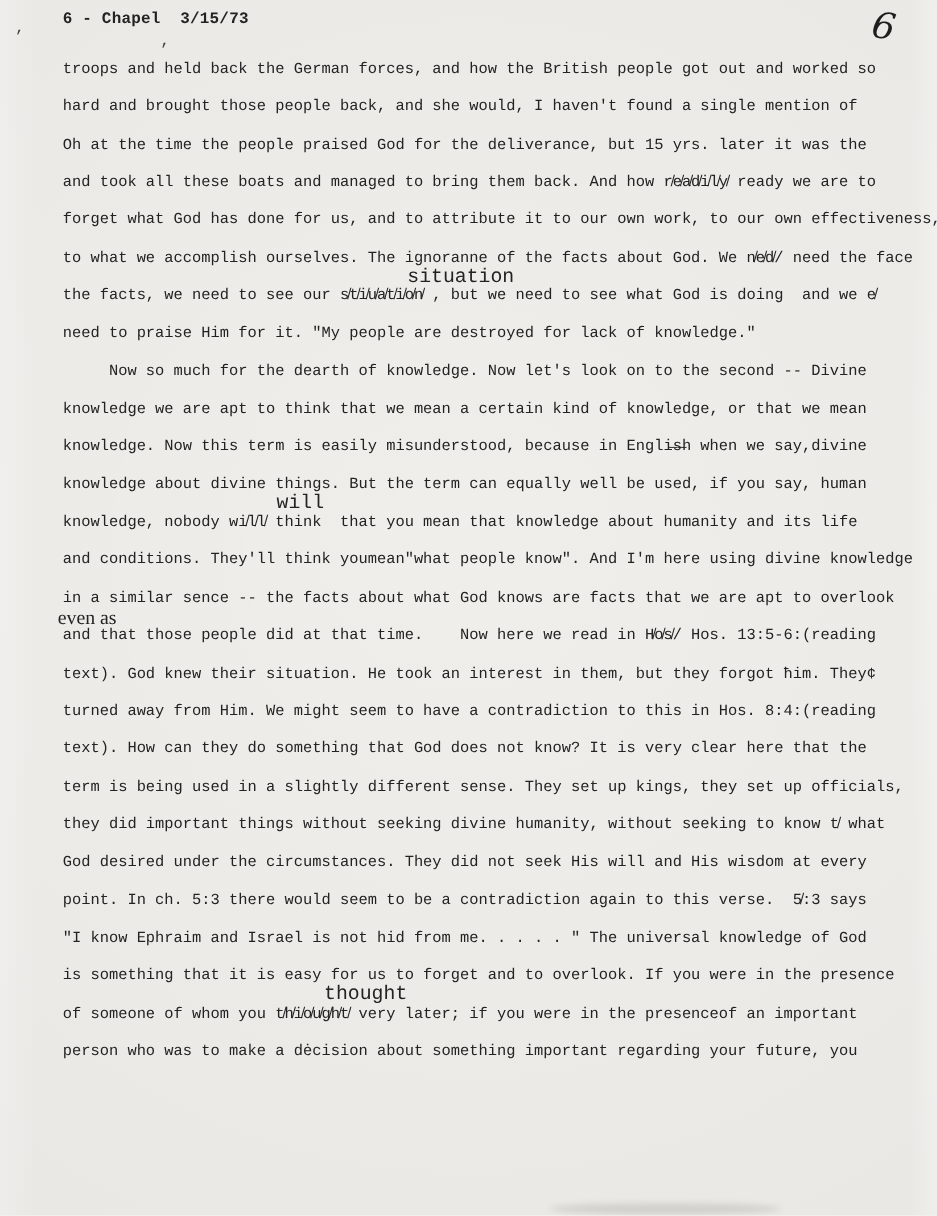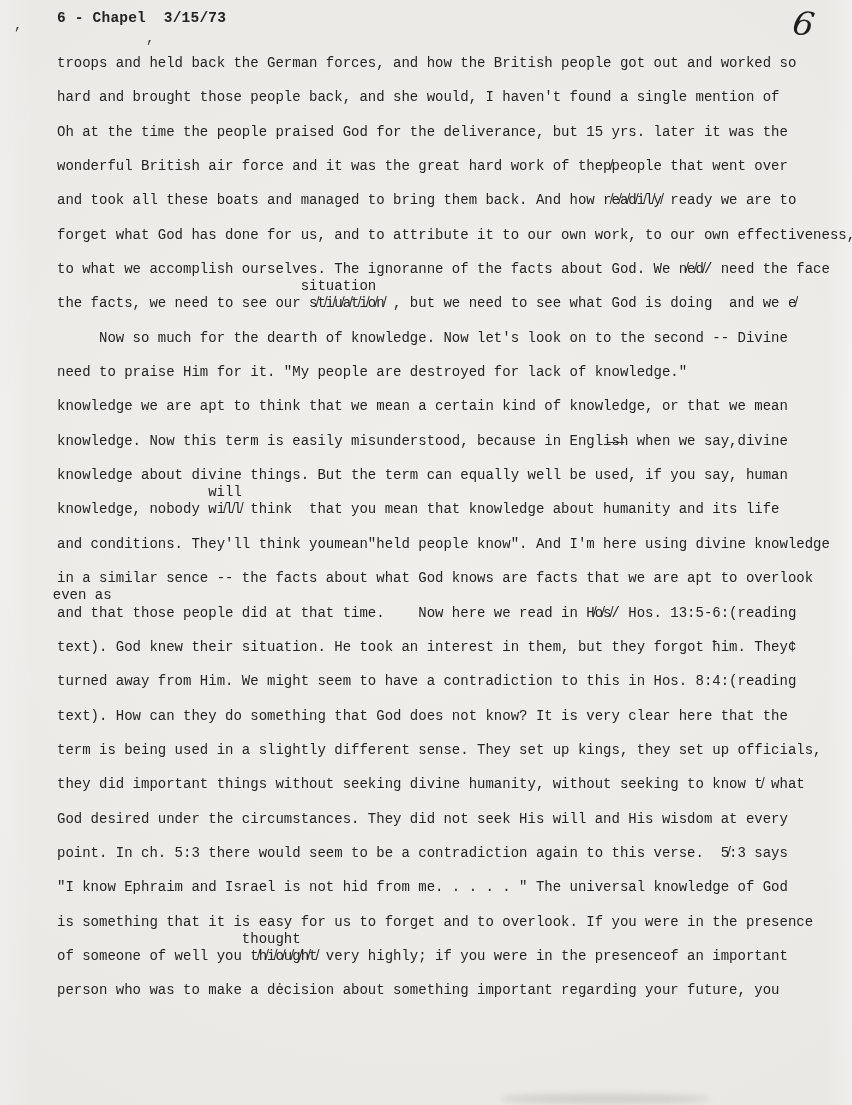--- a/index.html
+++ b/index.html
@@ -49,21 +49,21 @@
   }
   .line{
     position:relative;
     height:34.35px;line-height:34.35px;
     font-size:14px;
     white-space:pre;
     letter-spacing:0px;
   }
   .ins{
     position:absolute;top:-17.2px;
-    line-height:34.35px;font-size:14px;white-space:pre;
+    line-height:34.35px;font-size:18px;white-space:pre;
   }
   .smudge{
     position:absolute;left:500px;top:1094px;width:210px;height:10px;
     background:rgba(120,120,120,0.22);
     filter:blur(3px);
     border-radius:50%;
   }
 </style>
 </head>
 <body>
@@ -75,40 +75,39 @@
 <div class="hand-number">6</div>
 
 <div class="stray-1">’</div>
 
 <div class="stray-2">,</div>
 
 <div class="typed-body" id="typed-body">
     <div class="line"><span>troops and held back the German forces, and how the British people got out and worked so</span></div>
     <div class="line"><span>hard and brought those people back, and she would, I haven't found a single mention of</span></div>
     <div class="line"><span>Oh at the time the people praised God for the deliverance, but 15 yrs. later it was the</span></div>
-    <div class="line"><span>wonderful British air force and it was the great hard work of thep̸people that went over</span></div>
     <div class="line"><span>and took all these boats and managed to bring them back. And how r̸e̸a̸d̸i̸l̸y̸ ready we are to</span></div>
     <div class="line"><span>forget what God has done for us, and to attribute it to our own work, to our own effectiveness,</span></div>
     <div class="line"><span>to what we accomplish ourselves. The ignoranne of the facts about God. We n̸e̸d̸/ need the face</span></div>
     <div class="line"><span>the facts, we need to see our s̸t̸i̸u̸a̸t̸i̸o̸n̸ , but we need to see what God is doing  and we e̸</span><span class="ins" style="left: calc(29ch);">situation</span></div>
+    <div class="line"><span>need to praise Him for it. "My people are destroyed for lack of knowledge."</span></div>
     <div class="line"><span>     Now so much for the dearth of knowledge. Now let's look on to the second -- Divine</span></div>
-    <div class="line"><span>need to praise Him for it. "My people are destroyed for lack of knowledge."</span></div>
     <div class="line"><span>knowledge we are apt to think that we mean a certain kind of knowledge, or that we mean</span></div>
     <div class="line"><span>knowledge. Now this term is easily misunderstood, because in Engli̶s̶h when we say,divine</span></div>
     <div class="line"><span>knowledge about divine things. But the term can equally well be used, if you say, human</span></div>
     <div class="line"><span>knowledge, nobody wi̸l̸l̸ think  that you mean that knowledge about humanity and its life</span><span class="ins" style="left: calc(18ch);">will</span></div>
-    <div class="line"><span>and conditions. They'll think youmean"held people know". And I'm here using divine knowledge</span></div>
+    <div class="line"><span>and conditions. They'll think youmean"what people know". And I'm here using divine knowledge</span></div>
     <div class="line"><span>in a similar sence -- the facts about what God knows are facts that we are apt to overlook</span></div>
-    <div class="line"><span>and that those people did at that time.    Now here we read in H̸o̸s̸/ Hos. 13:5-6:(reading</span><span class="ins" style="left: calc(-0.5ch);">even as</span></div>
+    <div class="line"><span>and that those people did at that time.    Now here we read in H̸o̸s̸/ Hos. 13:5-6:(reading</span><span class="ins" style="left: calc(-0.5ch); font-family: Liberation Serif, serif;">even as</span></div>
     <div class="line"><span>text). God knew their situation. He took an interest in them, but they forgot ħim. They¢</span></div>
     <div class="line"><span>turned away from Him. We might seem to have a contradiction to this in Hos. 8:4:(reading</span></div>
     <div class="line"><span>text). How can they do something that God does not know? It is very clear here that the</span></div>
     <div class="line"><span>term is being used in a slightly different sense. They set up kings, they set up officials,</span></div>
     <div class="line"><span>they did important things without seeking divine humanity, without seeking to know t̸ what</span></div>
     <div class="line"><span>God desired under the circumstances. They did not seek His will and His wisdom at every</span></div>
     <div class="line"><span>point. In ch. 5:3 there would seem to be a contradiction again to this verse.  5̸:3 says</span></div>
     <div class="line"><span>"I know Ephraim and Israel is not hid from me. . . . . " The universal knowledge of God</span></div>
     <div class="line"><span>is something that it is easy for us to forget and to overlook. If you were in the presence</span></div>
-    <div class="line"><span>of someone of well you t̸h̸i̸o̸u̸g̸h̸t̸ very highly; if you were in the presenceof an important</span><span class="ins" style="left: calc(22ch);">thought</span></div>
+    <div class="line"><span>of someone of whom you t̸h̸i̸o̸u̸g̸h̸t̸ very later; if you were in the presenceof an important</span><span class="ins" style="left: calc(22ch);">thought</span></div>
     <div class="line"><span>person who was to make a dėcision about something important regarding your future, you</span></div>
   </div>
 
 <div class="smudge"></div>
 
 </body></html>

